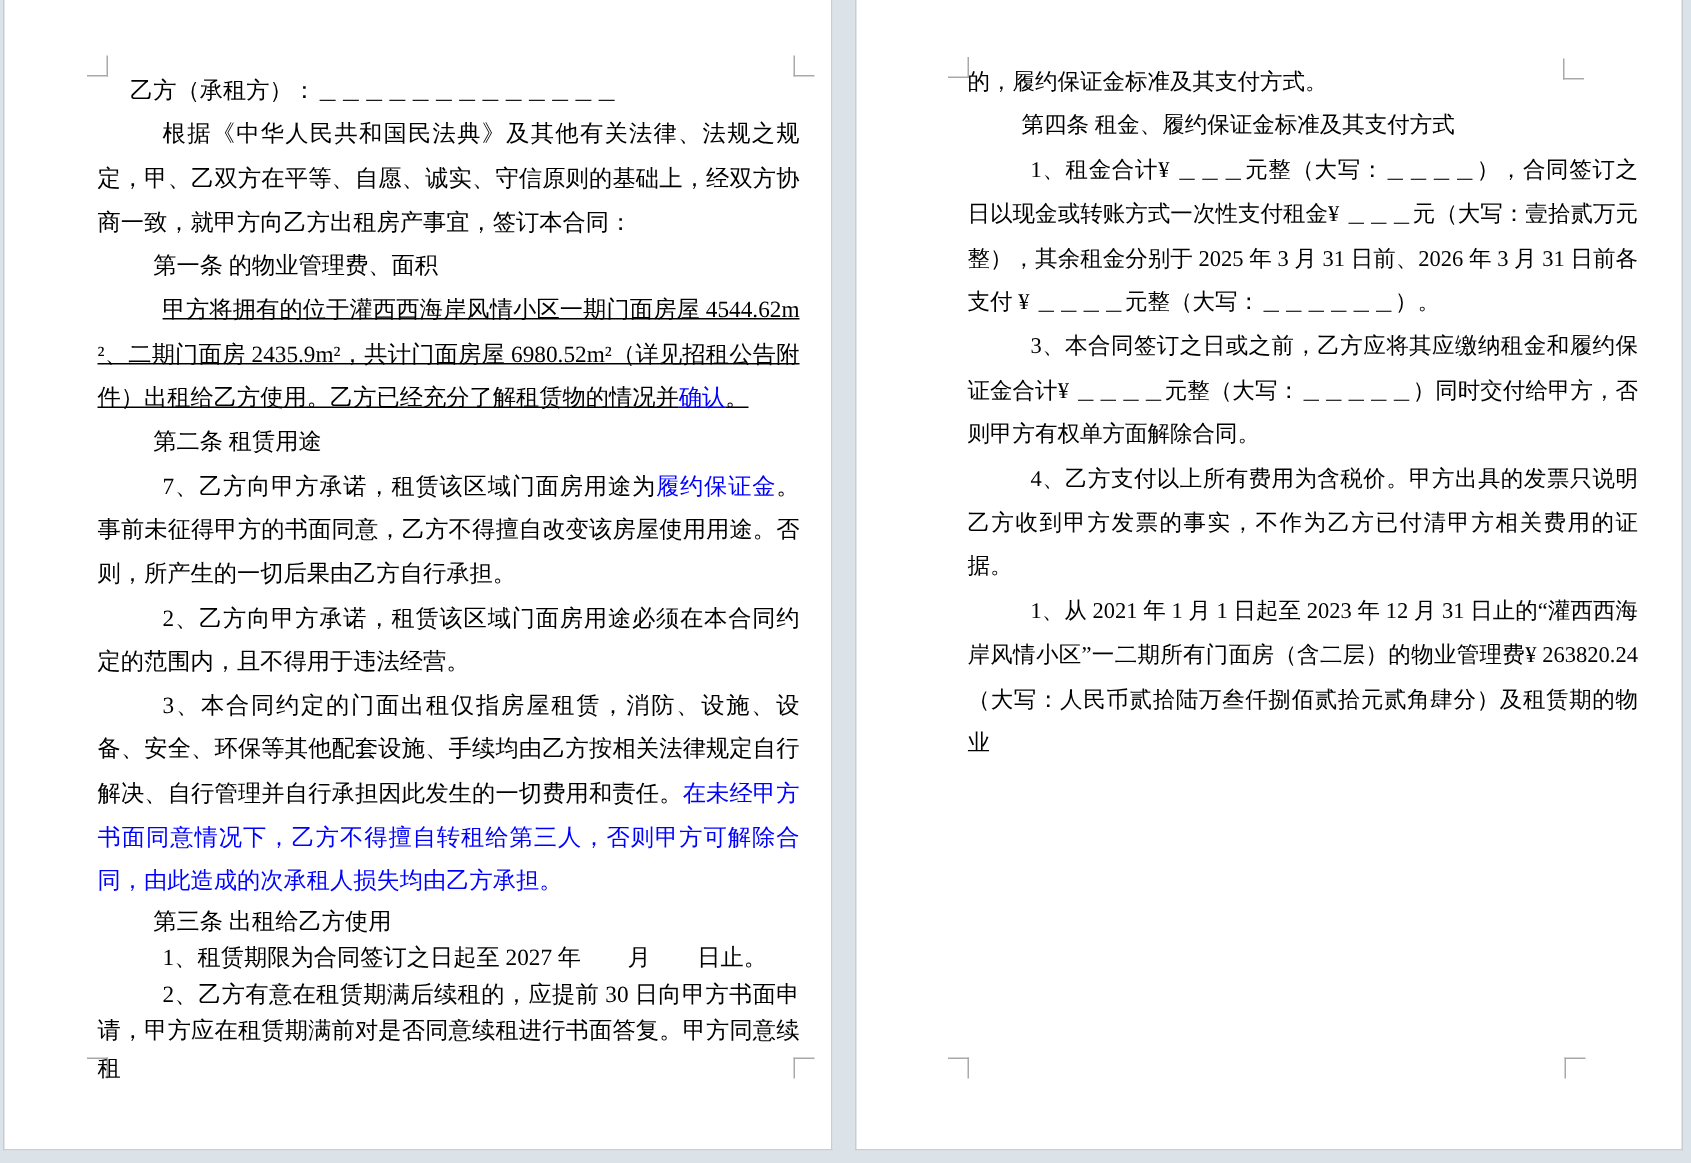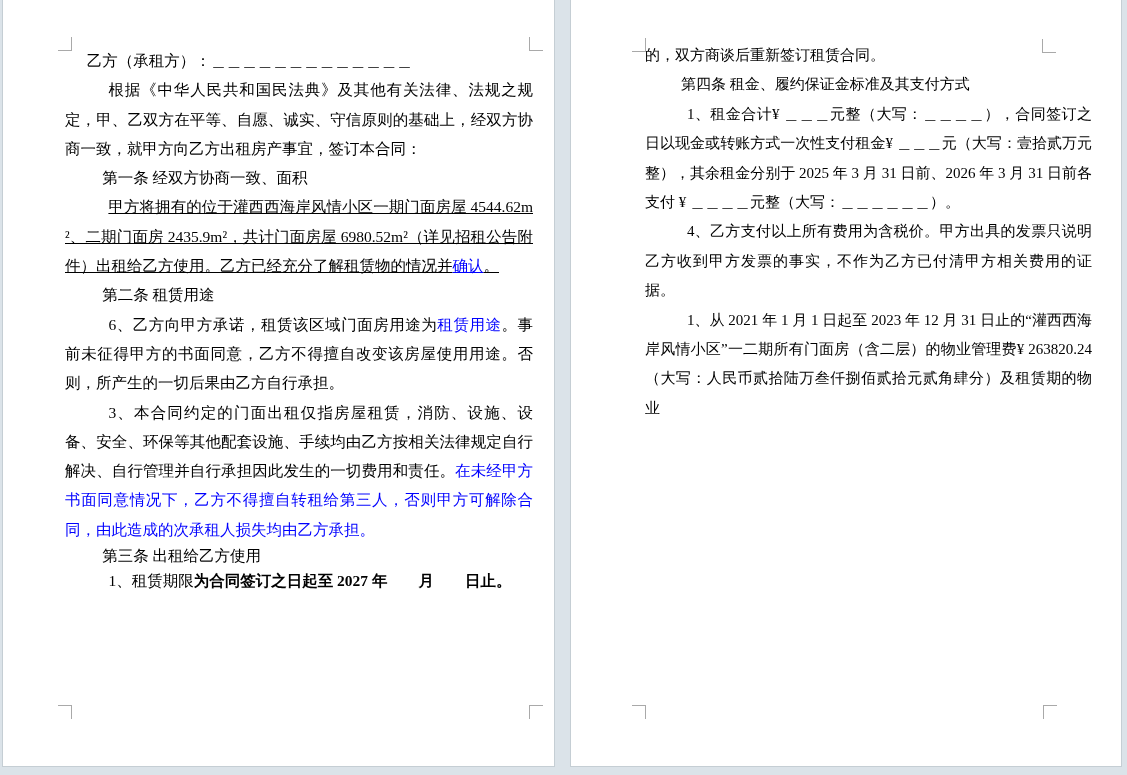--- a/index.html
+++ b/index.html
@@ -47,54 +47,57 @@
     word-break:break-all;
   }
   .page-left .textblock{left:62px;top:46px;width:468px;font-size:15.5px;line-height:29.3px;}
   .page-right .textblock{left:74px;top:41px;width:447px;font-size:15px;line-height:29.4px;}
 
   .textblock p{margin:0;text-indent:2.8em;}
   .textblock p.heading{font-weight:normal;text-indent:2.4em;}
   .textblock p.noindent{text-indent:0;}
   .textblock p.halfindent{text-indent:1.4em;}
   .textblock p.tight{line-height:24.6px;}
-  span.bold{font-weight:bold;}
+  span.bold{font-weight:normal;}
   span.blue{color:var(--blue);}
   span.u{text-decoration:underline;}
 </style>
 </head>
 <body>
 
 <div class="canvas">
 
   <div class="page page-left">
     <div class="mark tl"></div>
     <div class="mark tr"></div>
     <div class="mark bl"></div>
     <div class="mark br"></div>
     <div class="textblock">
         <p class="para halfindent"><span>乙方（承租方）：</span><span>＿＿＿＿＿＿＿＿＿＿＿＿＿</span></p>
         <p class="para"><span>根据《中华人民共和国民法典》及其他有关法律、法规之规定，甲、乙双方在平等、自愿、诚实、守信原则的基础上，经双方协商一致，就甲方向乙方出租房产事宜，签订本合同：</span></p>
-        <p class="heading"><span>第一条 经双方协商一致、面积</span></p>
+        <p class="heading"><span>第一条 的物业管理费、面积</span></p>
         <p class="para"><span class="u">甲方将拥有的位于灌西西海岸风情小区一期门面房屋 4544.62m²、二期门面房 2435.9m²，共计门面房屋 6980.52m²（详见招租公告附件）出租给乙方使用。乙方已经充分了解租赁物的情况并</span><span class="blue u">确认</span><span class="u">。</span></p>
         <p class="heading"><span>第二条 租赁用途</span></p>
-        <p class="para"><span>6、乙方向甲方承诺，租赁该区域门面房用途为</span><span class="blue">租赁用途</span><span>。事前未征得甲方的书面同意，乙方不得擅自改变该房屋使用用途。否则，所产生的一切后果由乙方自行承担。</span></p>
+        <p class="para"><span>7、乙方向甲方承诺，租赁该区域门面房用途为</span><span class="blue">履约保证金</span><span>。事前未征得甲方的书面同意，乙方不得擅自改变该房屋使用用途。否则，所产生的一切后果由乙方自行承担。</span></p>
+        <p class="para"><span>2、乙方向甲方承诺，租赁该区域门面房用途必须在本合同约定的范围内，且不得用于违法经营。</span></p>
         <p class="para"><span>3、本合同约定的门面出租仅指房屋租赁，消防、设施、设备、安全、环保等其他配套设施、手续均由乙方按相关法律规定自行解决、自行管理并自行承担因此发生的一切费用和责任。</span><span class="blue">在未经甲方书面同意情况下，乙方不得擅自转租给第三人，否则甲方可解除合同，由此造成的次承租人损失均由乙方承担。</span></p>
         <p class="heading tight"><span>第三条 出租给乙方使用</span></p>
         <p class="para tight"><span>1、租赁期限</span><span class="bold">为合同签订之日起至 2027 年　　月　　日止。</span></p>
+        <p class="para tight"><span>2、乙方有意在租赁期满后续租的，应提前 30 日向甲方书面申请，甲方应在租赁期满前对是否同意续租进行书面答复。甲方同意续租</span></p>
       </div>
   </div>
 
   <div class="page page-right">
     <div class="mark tl"></div>
     <div class="mark tr"></div>
     <div class="mark bl"></div>
     <div class="mark br"></div>
     <div class="textblock">
-        <p class="para noindent"><span>的，双方商谈后重新签订租赁合同。</span></p>
+        <p class="para noindent"><span>的，履约保证金标准及其支付方式。</span></p>
         <p class="heading"><span>第四条 租金、履约保证金标准及其支付方式</span></p>
         <p class="para"><span>1、租金合计¥ </span><span>＿＿＿</span><span>元整（大写：</span><span>＿＿＿＿</span><span>），合同签订之日以现金或转账方式一次性支付租金¥ </span><span>＿＿＿</span><span>元（大写：壹拾贰万元整），其余租金分别于 2025 年 3 月 31 日前、2026 年 3 月 31 日前各支付 ¥ </span><span>＿＿＿＿</span><span>元整（大写：</span><span>＿＿＿＿＿＿</span><span>）。</span></p>
+        <p class="para"><span>3、本合同签订之日或之前，乙方应将其应缴纳租金和履约保证金合计¥ </span><span>＿＿＿＿</span><span>元整（大写：</span><span>＿＿＿＿＿</span><span>）同时交付给甲方，否则甲方有权单方面解除合同。</span></p>
         <p class="para"><span>4、乙方支付以上所有费用为含税价。甲方出具的发票只说明乙方收到甲方发票的事实，不作为乙方已付清甲方相关费用的证据。</span></p>
         <p class="para"><span>1、从 2021 年 1 月 1 日起至 2023 年 12 月 31 日止的“灌西西海岸风情小区”一二期所有门面房（含二层）的物业管理费¥ 263820.24（大写：人民币贰拾陆万叁仟捌佰贰拾元贰角肆分）及租赁期的物业</span></p>
       </div>
   </div>
 
 </div>
 
 </body></html>

